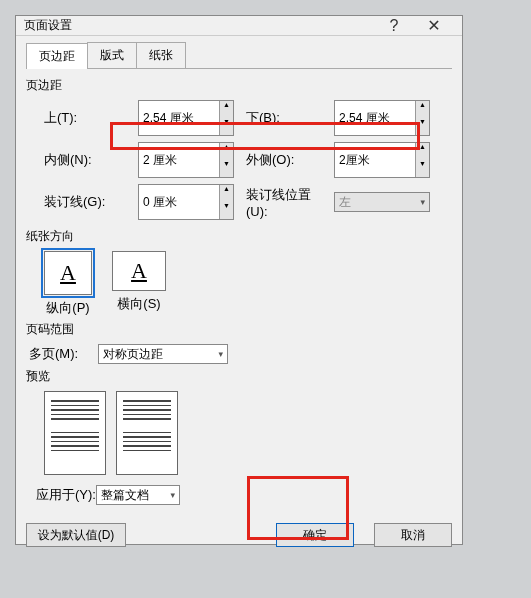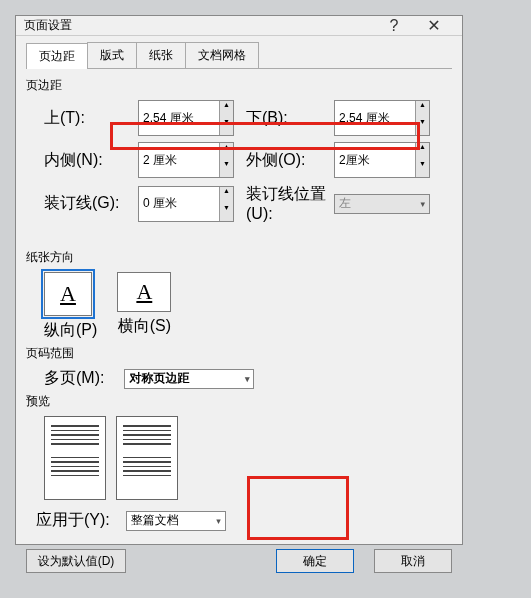--- a/index.html
+++ b/index.html
@@ -20,48 +20,47 @@
   .spin .btns div { flex: 1; font-size: 7px; text-align: center; line-height: 8px; background: #e4e4e4; }
   .combo { border: 1px solid #888; background: #fff; height: 20px; display: flex; align-items: center; padding: 0 4px; justify-content: space-between; width: 96px; }
   .combo .arrow { font-size: 9px; color: #555; }
   .combo.disabled { background: #e4e4e4; color: #888; }
   .hl-red { position: absolute; border: 3px solid #e2231a; pointer-events:none; }
   .orient { display: flex; gap: 20px; margin-left: 18px; margin-top: 4px; }
   .orient-item { text-align: center; }
   .orient-box { width: 48px; height: 44px; border: 1px solid #777; background: #fff; display: flex; align-items: center; justify-content: center; margin-bottom: 4px; }
   .orient-box.selected { outline: 2px solid #1e73d2; outline-offset: 1px; }
   .orient-box .glyph { font-size: 22px; text-decoration: underline; font-family: serif; }
-  .row-apply { display: flex; align-items: center; gap: 16px; margin-left: 10px; margin-top: 10px; }
+  .row-apply { display: flex; align-items: center; gap: 0; margin-left: 10px; margin-top: 10px; }
   .preview-pages { display: flex; gap: 10px; margin: 6px 0 0 18px; }
   .page { width: 62px; height: 84px; border: 1px solid #666; background: #fff; padding: 8px 6px; display: flex; flex-direction: column; gap: 3px; }
   .page .line { height: 1.5px; background: #444; }
   .footer { display: flex; gap: 20px; padding: 8px 10px; align-items: center; }
   .footer .spacer { flex: 1; }
   .pushbtn { min-width: 78px; height: 24px; border: 1px solid #888; background: #e4e4e4; font-size: 12px; display:flex;align-items:center;justify-content:center; }
   .pushbtn.primary { border: 1px solid #0a64c0; background: #e4e4e4; margin-left: 18px; }
-  .lbl { font-size: 16px; }
-  .small-combo { width: 130px; font-weight: bold; }
+  .lbl { font-size: 13px; }
+  .small-combo { width: 130px; }
 </style>
 </head>
 <body>
 
 <div class="dialog">
   <div class="titlebar">
     <div class="title">页面设置</div>
     <div class="btn">?</div>
     <div class="btn">✕</div>
   </div>
 
   <div class="content">
 
     <div class="tabs">
       <div class="tab active">页边距</div>
       <div class="tab">版式</div>
       <div class="tab">纸张</div>
-      <div class="tab">文档网格</div>
     </div>
 
     <div class="section-label">页边距</div>
 
     <div class="grid2" style="position:relative;">
       <div class="lbl">上(T):</div>
       <div class="spin">
           <input value="2.54 厘米" style="">
           <div class="btns">
             <div>▲</div>
@@ -102,38 +101,38 @@
             <div>▼</div>
           </div>
         </div>
       <div class="lbl">装订线位置(U):</div>
       <div class="combo disabled">
           <span>左</span>
           <span class="arrow">▾</span>
         </div>
     </div>
 
-    <div class="section-label" style="margin-top:26px">纸张方向</div>
+    <div class="section-label" style="margin-top:8px">纸张方向</div>
     <div class="orient">
       <div class="orient-item">
         <div class="orient-box selected">
             <span class="glyph">A</span>
           </div>
         <div class="lbl">纵向(P)</div>
       </div>
       <div class="orient-item">
         <div class="orient-box" style="width:54px;height:40px">
             <span class="glyph">A</span>
           </div>
         <div class="lbl">横向(S)</div>
       </div>
     </div>
 
     <div class="section-label" style="margin-top:4px">页码范围</div>
-    <div style="display:flex;align-items:center;gap:20px;margin-left:18px">
+    <div style="display:flex;align-items:center;gap:20px;margin-left:3px">
       <div class="lbl">多页(M):</div>
       <div class="combo small-combo">
           <span>对称页边距</span>
           <span class="arrow">▾</span>
         </div>
     </div>
 
     <div class="section-label" style="">预览</div>
     <div class="preview-pages">
       <div class="page">
@@ -159,21 +158,21 @@
         <div class="line"></div>
           <div class="line"></div>
           <div class="line"></div>
           <div class="line"></div>
           <div class="line"></div>
       </div>
     </div>
 
     <div class="row-apply">
       <div class="lbl">应用于(Y):</div>
-      <div class="combo" style="width:100px">
+      <div class="combo" style="width:84px">
           <span>整篇文档</span>
           <span class="arrow">▾</span>
         </div>
     </div>
 
   </div>
 
   <div class="footer">
     <div class="pushbtn" style="min-width:100px">设为默认值(D)</div>
     <div class="spacer"></div>

